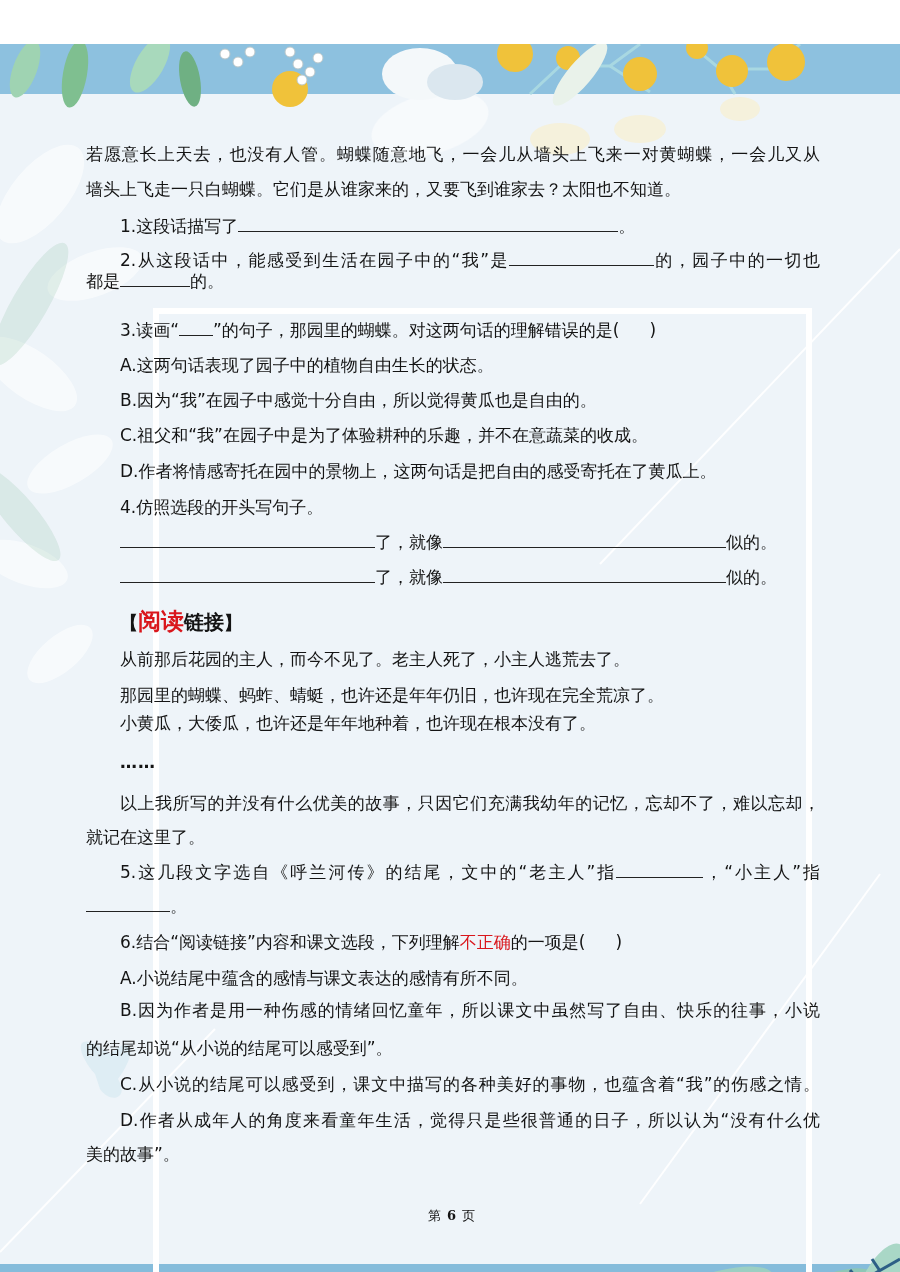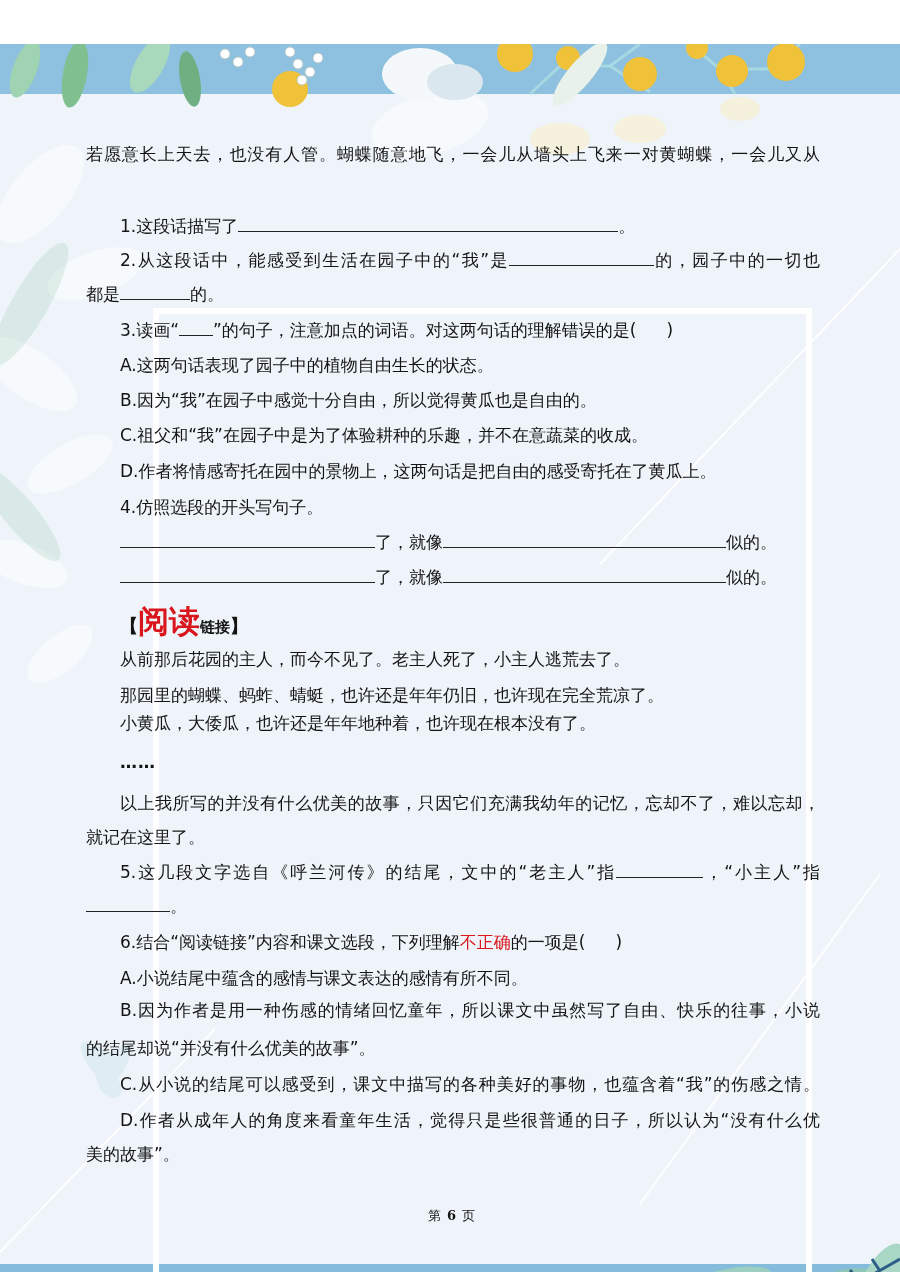--- a/index.html
+++ b/index.html
@@ -38,22 +38,22 @@
       display: inline-block;
       height: 18px;
       border-bottom: 1.3px solid #222;
       vertical-align: baseline;
     }
     .gap { display: inline-block; vertical-align: baseline; }
     .book { text-underline-offset: 4px; }
     .red { color: var(--accent-red); }
     .heading { font-weight: bold; }
     .heading .br { font-size: 18px; }
-    .heading .big { font-size: 31px; color: var(--accent-red); }
-    .heading .small { font-size: 15px; }
+    .heading .big { font-size: 23px; color: var(--accent-red); }
+    .heading .small { font-size: 20px; }
     .ellipsis { font-weight: bold; letter-spacing: 1px; }
     .pagenum {
       position: absolute; left: 428px; top: 1160px; height: 24px; line-height: 24px;
       font-family: "DejaVu Serif", serif; font-size: 13px; z-index: 5; white-space: nowrap;
     }
     .pagenum b { margin: 0 6px; }
     .watermark {
       position: absolute; left: 710px; top: 1296px; height: 34px; line-height: 34px;
       font-family: "DejaVu Sans", sans-serif; font-size: 24px; color: #14532d; z-index: 6;
       white-space: nowrap;
@@ -150,34 +150,35 @@
         <path d="M820 1262 l6 10 M840 1250 l8 10 M860 1238 l8 9"></path>
       </g>
       <g stroke="#d8ece6" stroke-width="2" fill="none" opacity="0.8">
         <path d="M680 1250 L760 1235"></path>
         <path d="M700 1247 l-8 -8 M720 1243 l-8 -8 M740 1239 l-8 -8"></path>
       </g>
     </g>
   </svg>
 
   <div class="ln full86" style="top:95px">若愿意长上天去，也没有人管。蝴蝶随意地飞，一会儿从墙头上飞来一对黄蝴蝶，一会儿又从</div>
+  <div class="ln l86" style="top:130px">墙头上飞走一只白蝴蝶。它们是从谁家来的，又要飞到谁家去？太阳也不知道。</div>
 
   <div class="ln l120" style="top:167px">
     <span>1.这段话描写了</span><span class="blank" style="width:380px"></span><span>。</span>
   </div>
 
   <div class="ln full120" style="top:201px">
     <span>2.从这段话中，能感受到生活在园子中的“我”是</span><span class="blank" style="width:145px"></span><span>的，园子中的一切也</span>
   </div>
-  <div class="ln l86" style="top:235px">
+  <div class="ln l86" style="top:222px">
     <span>都是</span><span class="blank" style="width:70px"></span><span>的。</span>
   </div>
 
   <div class="ln l120" style="top:271px">
-    <span>3.读画“</span><span class="blank" style="width:34px"></span><span>”的句子，注意加点的词语。对这两句话的理解错误的是(</span><span class="gap" style="width:30px"></span><span>)</span>
+    <span>3.读画“</span><span class="blank" style="width:34px"></span><span>”的句子，那园里的蝴蝶。对这两句话的理解错误的是(</span><span class="gap" style="width:30px"></span><span>)</span>
   </div>
   <div class="ln l120" style="top:306px">
     <span>A.</span><span>这两句话表现了园子中的植物自由生长的状态。</span>
   </div>
   <div class="ln l120" style="top:341px">
     <span>B.</span><span>因为“我”在园子中感觉十分自由，所以觉得黄瓜也是自由的。</span>
   </div>
   <div class="ln l120" style="top:412px">
     <span>D.</span><span>作者将情感寄托在园中的景物上，这两句话是把自由的感受寄托在了黄瓜上。</span>
   </div>
@@ -209,21 +210,21 @@
   </div>
   <div class="ln l86" style="top:847px">
     <span class="blank" style="width:84px"></span><span>。</span>
   </div>
 
   <div class="ln l120" style="top:883px">
     <span>6.结合“阅读链接”内容和课文选段，下列理解</span><span class="red">不正确</span><span>的一项是(</span><span class="gap" style="width:30px"></span><span>)</span>
   </div>
   <div class="ln l120" style="top:919px">A.小说结尾中蕴含的感情与课文表达的感情有所不同。</div>
   <div class="ln full120" style="top:951px">B.因为作者是用一种伤感的情绪回忆童年，所以课文中虽然写了自由、快乐的往事，小说</div>
-  <div class="ln l86" style="top:989px">的结尾却说“并没有什么优美的故事”。</div>
+  <div class="ln l86" style="top:989px">的结尾却说“从小说的结尾可以感受到”。</div>
   <div class="ln full120" style="top:1025px">C.从小说的结尾可以感受到，课文中描写的各种美好的事物，也蕴含着“我”的伤感之情。</div>
   <div class="ln full120" style="top:1061px">D.作者从成年人的角度来看童年生活，觉得只是些很普通的日子，所以认为“没有什么优</div>
   <div class="ln l86" style="top:1095px">美的故事”。</div>
 
   <div class="pagenum">
     <span>第</span><b>6</b><span>页</span>
   </div>
 
   <div class="watermark">头条 @小宋学堂</div>
 </div>

